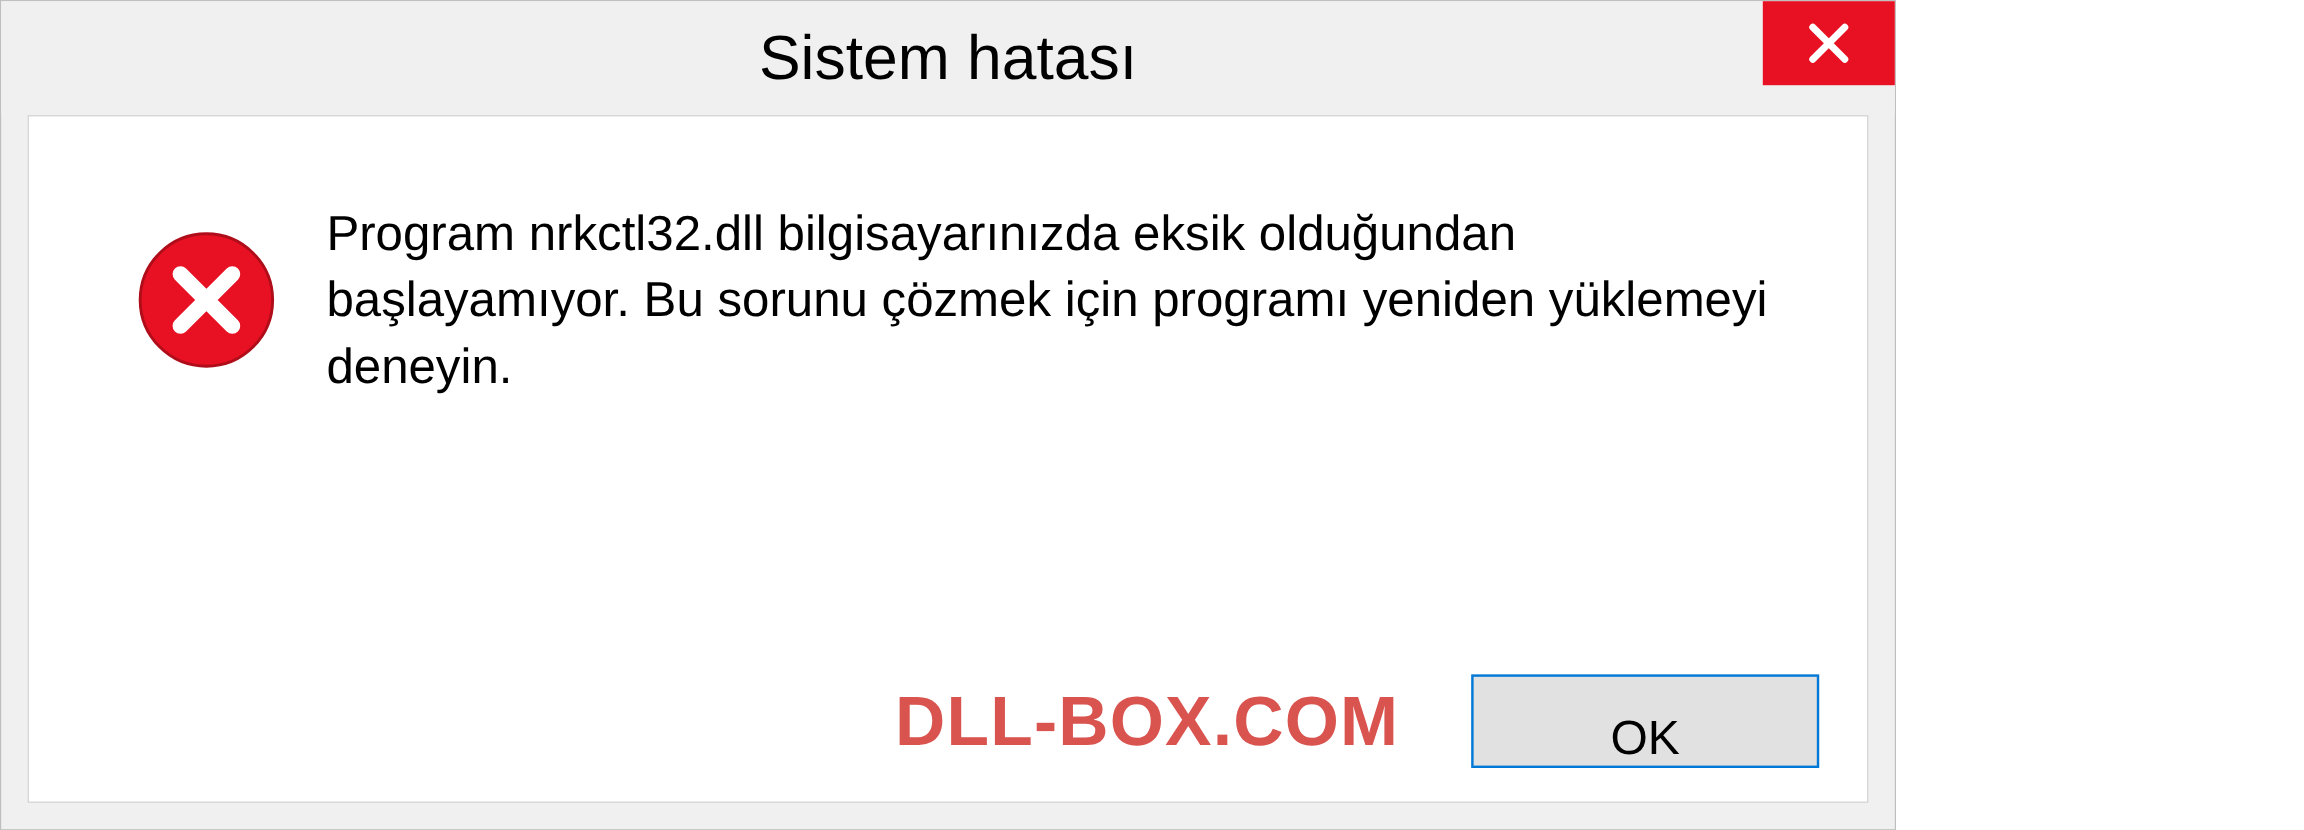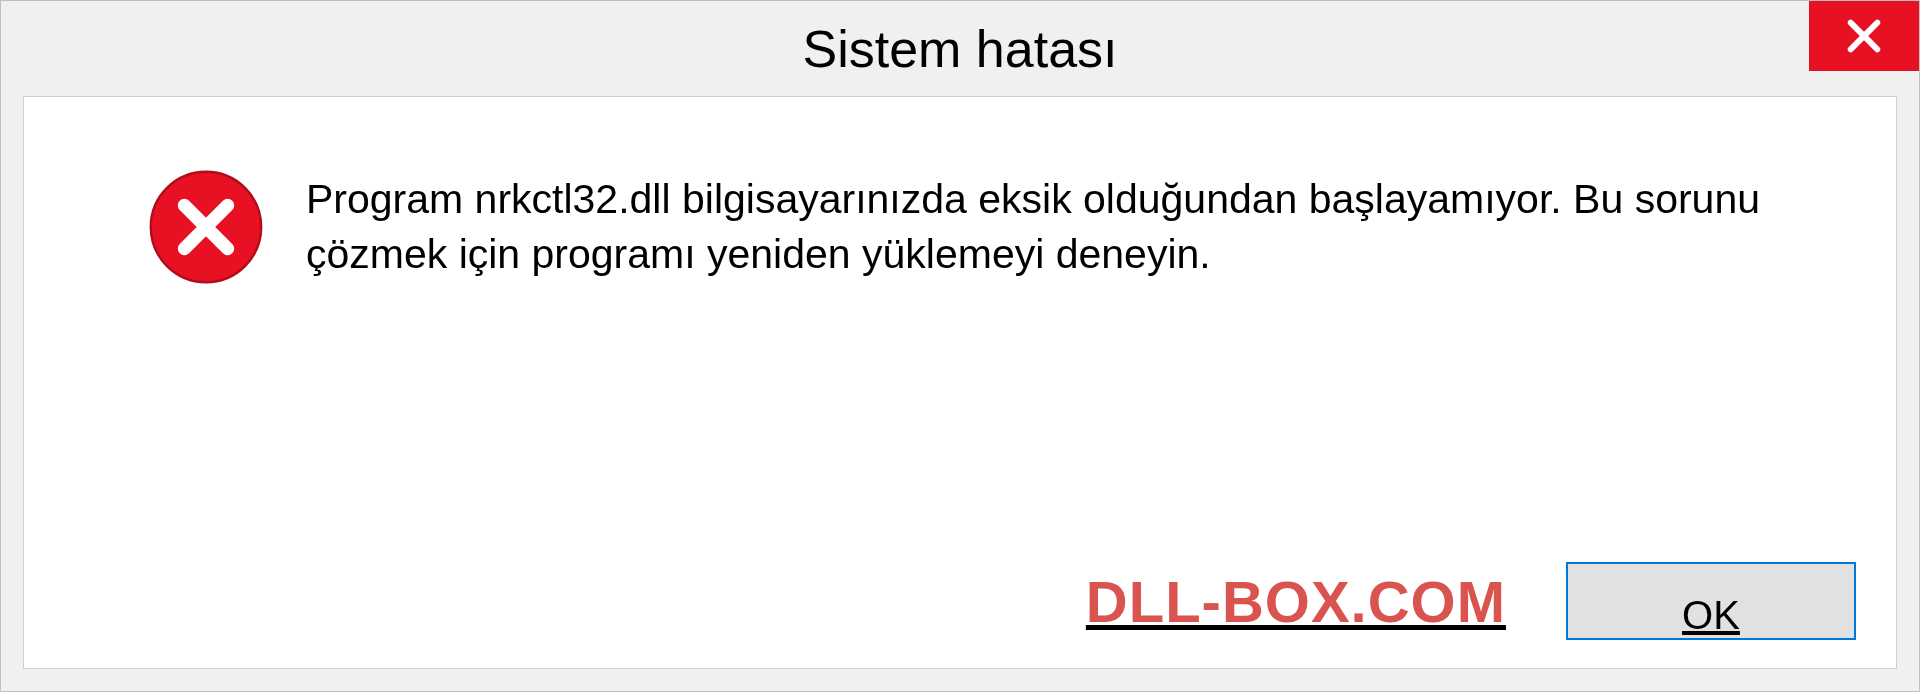--- a/index.html
+++ b/index.html
@@ -8,21 +8,21 @@
       box-sizing: border-box;
     }
     body {
       font-family: "Segoe UI", Tahoma, Arial, sans-serif;
       background: #ffffff;
       width: 1920px;
       height: 692px;
       overflow: hidden;
     }
     .dialog {
-      width: 1920px;
+      width: 1580px;
       height: 692px;
       background: #f0f0f0;
       border: 1px solid #bfbfbf;
       display: flex;
       flex-direction: column;
       position: relative;
     }
     .titlebar {
       height: 95px;
       display: flex;
@@ -52,21 +52,21 @@
       width: 40px;
       height: 40px;
     }
     .content-panel {
       margin: 0 22px 22px 22px;
       background: #ffffff;
       border: 1px solid #cfcfcf;
       flex: 1;
       display: flex;
       flex-direction: column;
-      padding: 40px 40px 28px 52px;
+      padding: 40px 40px 28px 18px;
       position: relative;
     }
     .message-row {
       display: flex;
       align-items: center;
       gap: 40px;
       margin-top: 30px;
       padding-left: 70px;
     }
     .error-icon {
@@ -79,21 +79,20 @@
       color: #000000;
       line-height: 1.35;
       max-width: 1500px;
     }
     .footer-row {
       display: flex;
       align-items: center;
       justify-content: flex-end;
       gap: 60px;
       margin-top: auto;
-      text-decoration: underline;
     }
     .watermark {
       font-size: 58px;
       font-weight: 800;
       color: #d9534f;
       font-family: Arial, sans-serif;
       letter-spacing: 1px;
     }
     .ok-button {
       width: 290px;

